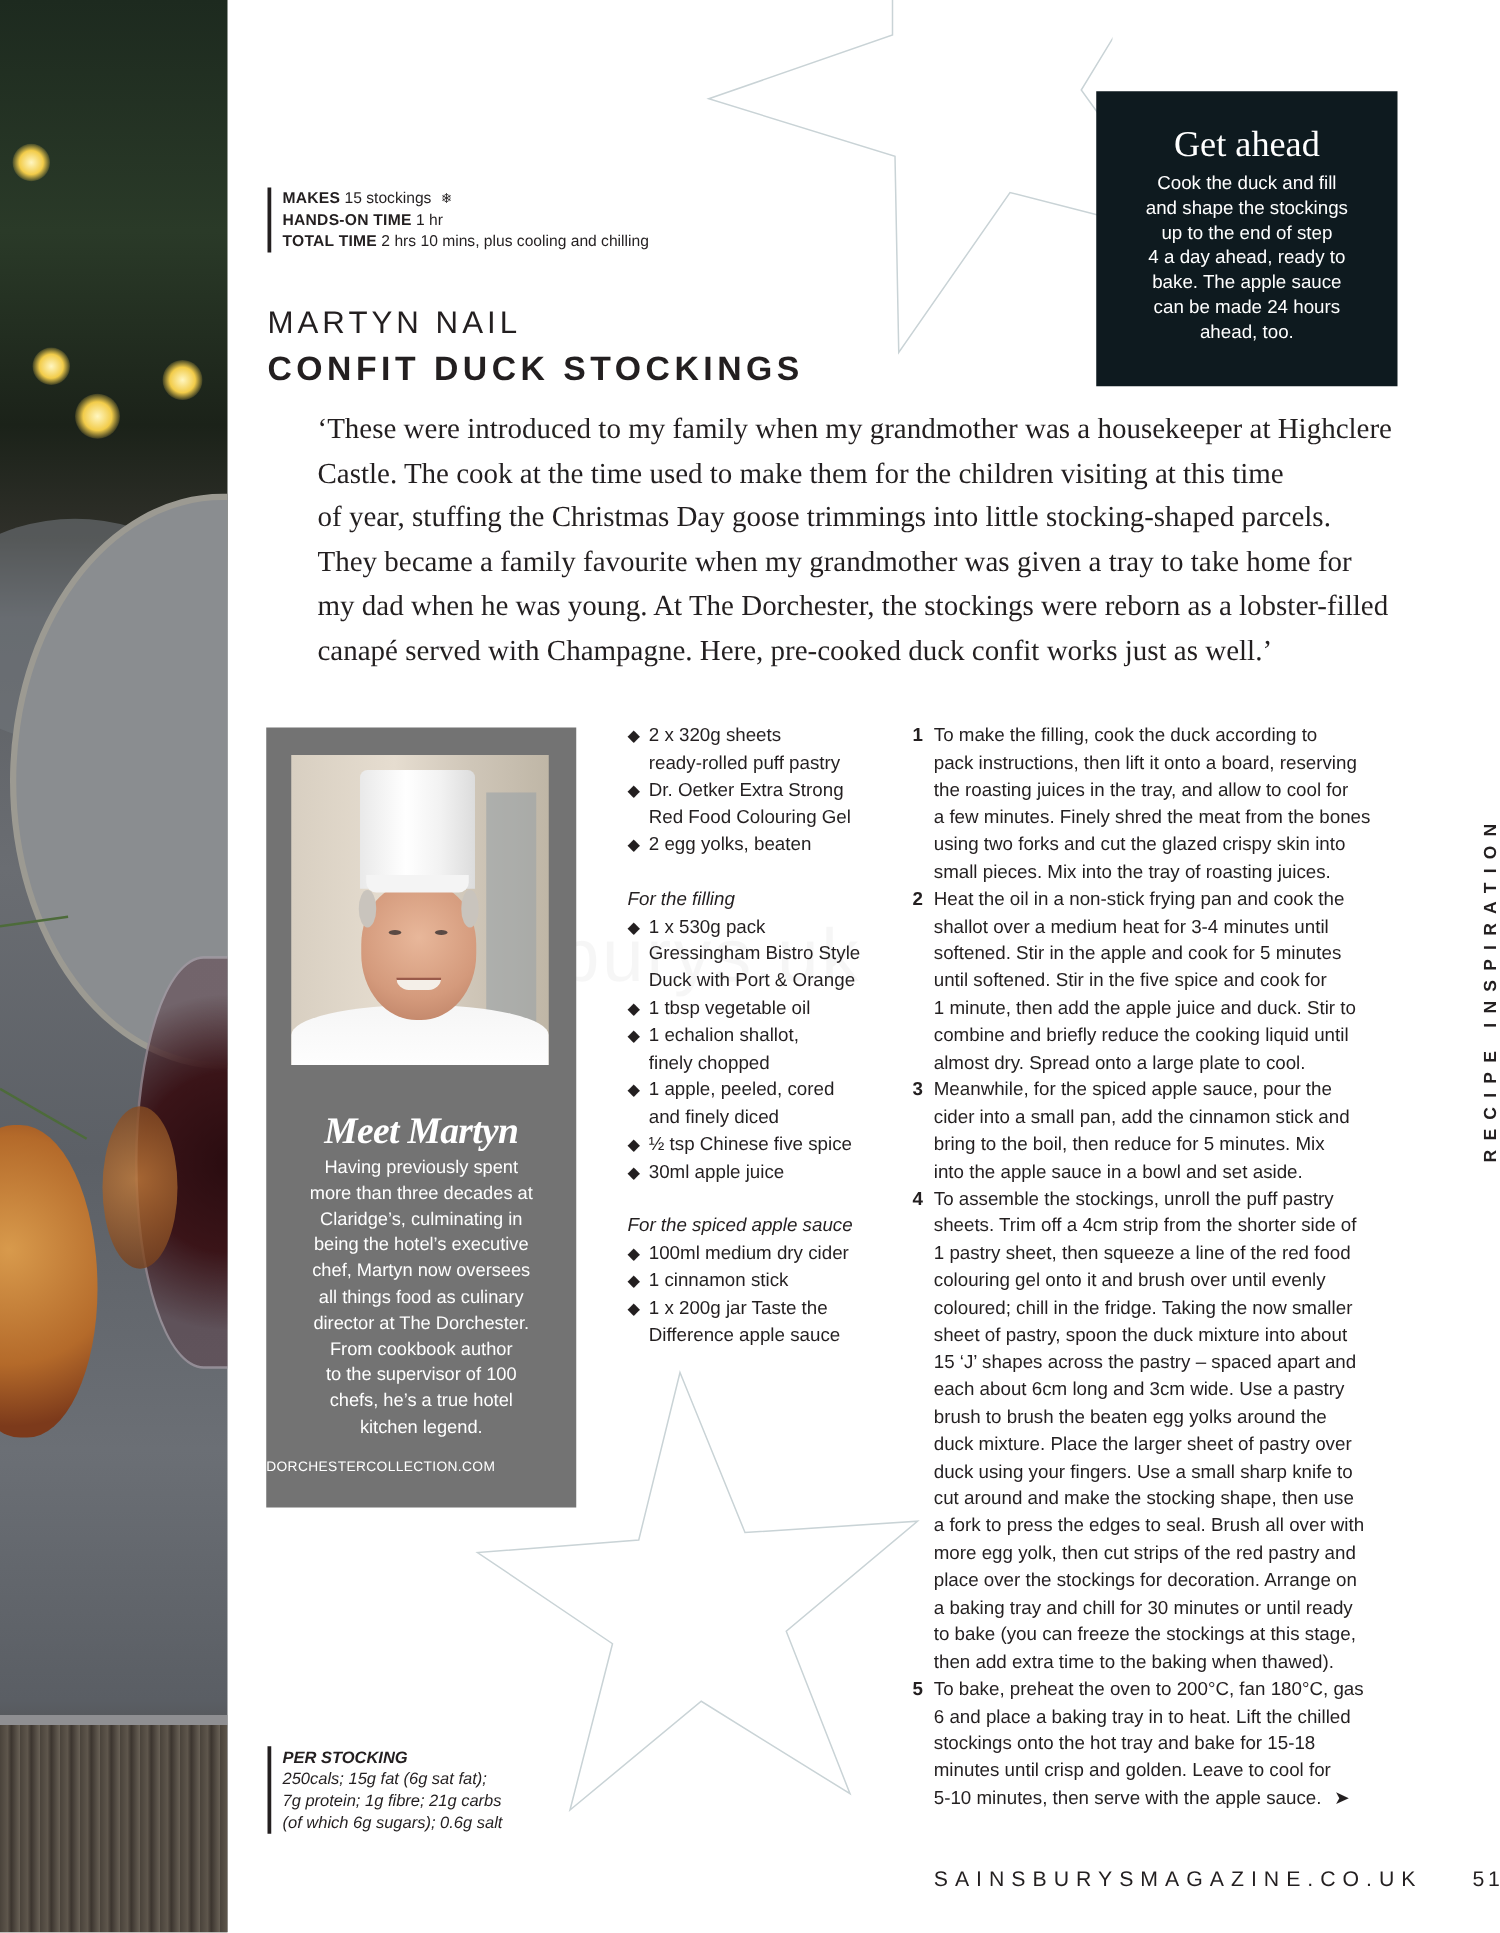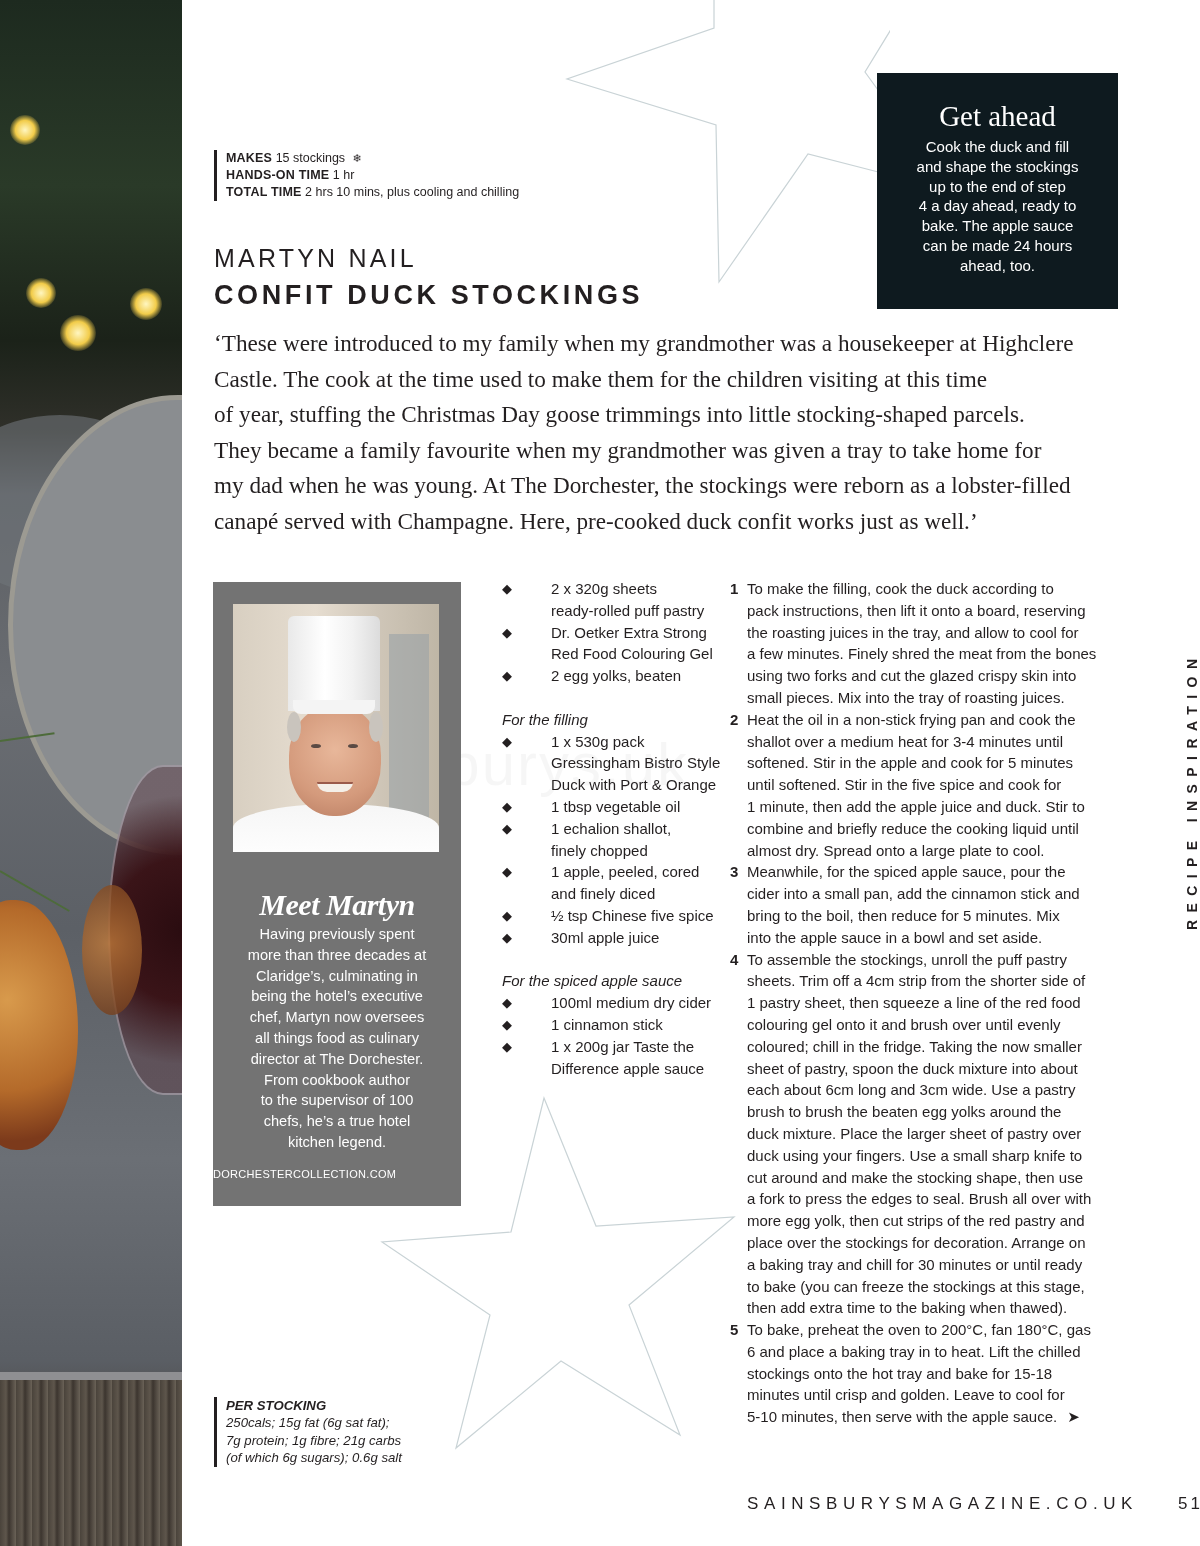--- a/index.html
+++ b/index.html
@@ -27,21 +27,21 @@
     .meta { position: absolute; left: 214px; top: 150px; border-left: 3px solid #231f20; padding-left: 9px; font-size: 12.5px; line-height: 17px; color: #231f20; }
     .meta b { font-weight: 700; letter-spacing: .2px; }
     .meta .snow { font-size: 11px; margin-left: 4px; }
 
     
     .chef-name { position: absolute; left: 214px; top: 244px; font-size: 25px; letter-spacing: 3.2px; font-weight: 400; color: #231f20; }
     .recipe-title { position: absolute; left: 214px; top: 280px; font-size: 27px; letter-spacing: 3.6px; font-weight: 700; color: #231f20; }
 
     
     .intro { position: absolute; left: 214px; top: 326px; width: 920px; font-family: "Liberation Serif", serif; font-size: 23.2px; line-height: 35.6px; color: #231f20; }
-    .intro span { display: block; white-space: nowrap; }
+    .intro span { display: block; white-space: nowrap; margin-left: 40px; }
 
     
     .get-ahead { position: absolute; left: 877px; top: 73px; width: 241px; height: 236px; background: #0e1a1f; color: #fff; text-align: center; padding-top: 26px; }
     .get-ahead .ga-title { font-family: "Liberation Serif", serif; font-size: 29px; line-height: 34px; margin-bottom: 4px; }
     .get-ahead .ga-body { font-size: 15px; line-height: 19.8px; padding: 0 14px; }
     .get-ahead .ga-body span { display: block; white-space: nowrap; }
 
     
     .meet { position: absolute; left: 213px; top: 582px; width: 248px; height: 624px; background: #737373; color: #fff; }
     .meet .portrait { position: absolute; left: 20px; top: 22px; width: 206px; height: 248px; overflow: hidden;
@@ -59,21 +59,21 @@
     .meet .meet-body { position: absolute; left: 0; width: 248px; top: 342px; text-align: center; font-size: 14.6px; line-height: 20.8px; }
     .meet .meet-body span { display: block; white-space: nowrap; }
     .meet .meet-link { position: absolute; left: 0; width: 248px; top: 586px; text-align: left; font-size: 11px; letter-spacing: .3px; color: #fff; }
 
     
     .ingredients { position: absolute; left: 502px; top: 578px; width: 220px; font-size: 15px; line-height: 21.8px; color: #231f20; }
     .ing-group { margin-bottom: 21.8px; }
     .ing-heading { font-style: italic; }
     .ing-item { position: relative; padding-left: 17px; }
     .ing-item .diamond { position: absolute; left: 0; top: 0; font-size: 13px; }
-    .ing-item span.line { display: block; white-space: nowrap; margin-left: 32px; }
+    .ing-item span.line { display: block; white-space: nowrap; }
 
     
     .method { position: absolute; left: 730px; top: 578px; width: 400px; font-size: 15px; line-height: 21.8px; color: #231f20; }
     .step { position: relative; padding-left: 17px; }
     .step .num { position: absolute; left: 0; top: 0; font-weight: 700; }
     .step span.line { display: block; white-space: nowrap; }
     .arrow { font-size: 15px; margin-left: 10px; }
 
     
     .nutrition { position: absolute; left: 214px; top: 1397px; border-left: 3px solid #231f20; padding-left: 9px; font-size: 13.2px; line-height: 17.4px; color: #231f20; }
@@ -284,20 +284,21 @@
     <span class="line">into the apple sauce in a bowl and set aside.</span>
   </div>
   <div class="step">
     <span class="num">4</span>
     <span class="line">To assemble the stockings, unroll the puff pastry</span>
     <span class="line">sheets. Trim off a 4cm strip from the shorter side of</span>
     <span class="line">1 pastry sheet, then squeeze a line of the red food</span>
     <span class="line">colouring gel onto it and brush over until evenly</span>
     <span class="line">coloured; chill in the fridge. Taking the now smaller</span>
     <span class="line">sheet of pastry, spoon the duck mixture into about</span>
+    <span class="line">15 ‘J’ shapes across the pastry – spaced apart and</span>
     <span class="line">each about 6cm long and 3cm wide. Use a pastry</span>
     <span class="line">brush to brush the beaten egg yolks around the</span>
     <span class="line">duck mixture. Place the larger sheet of pastry over</span>
     <span class="line">duck using your fingers. Use a small sharp knife to</span>
     <span class="line">cut around and make the stocking shape, then use</span>
     <span class="line">a fork to press the edges to seal. Brush all over with</span>
     <span class="line">more egg yolk, then cut strips of the red pastry and</span>
     <span class="line">place over the stockings for decoration. Arrange on</span>
     <span class="line">a baking tray and chill for 30 minutes or until ready</span>
     <span class="line">to bake (you can freeze the stockings at this stage,</span>

